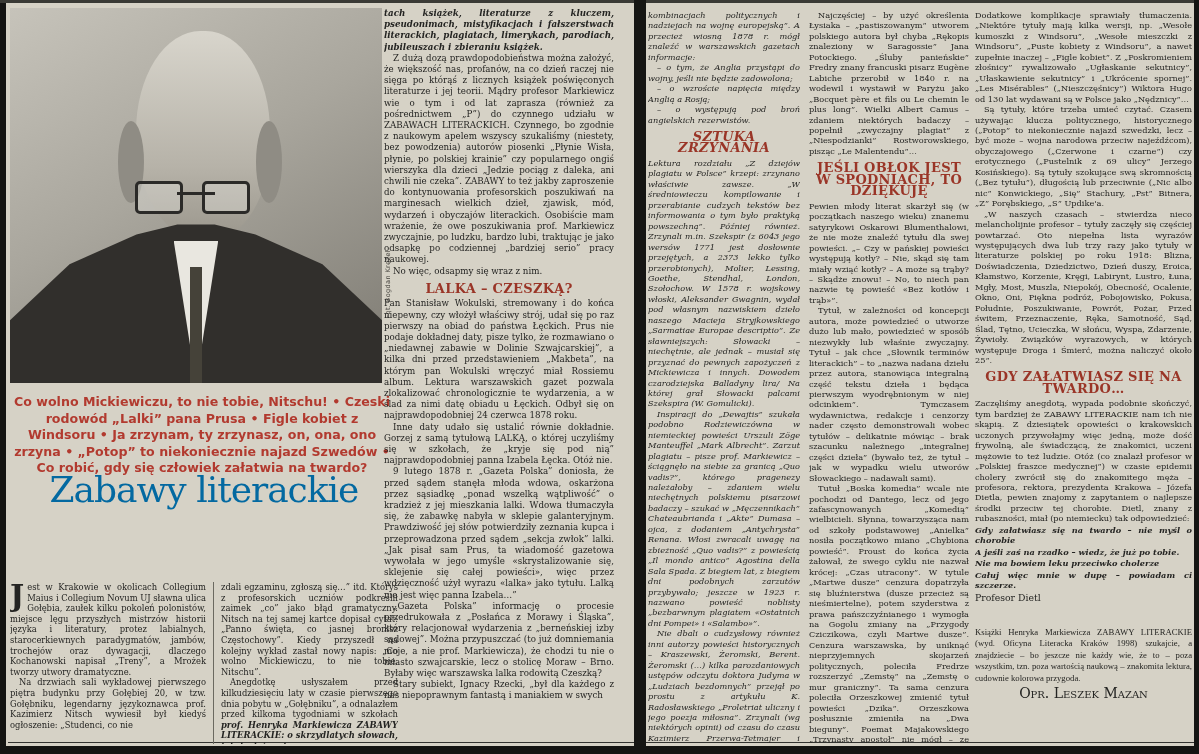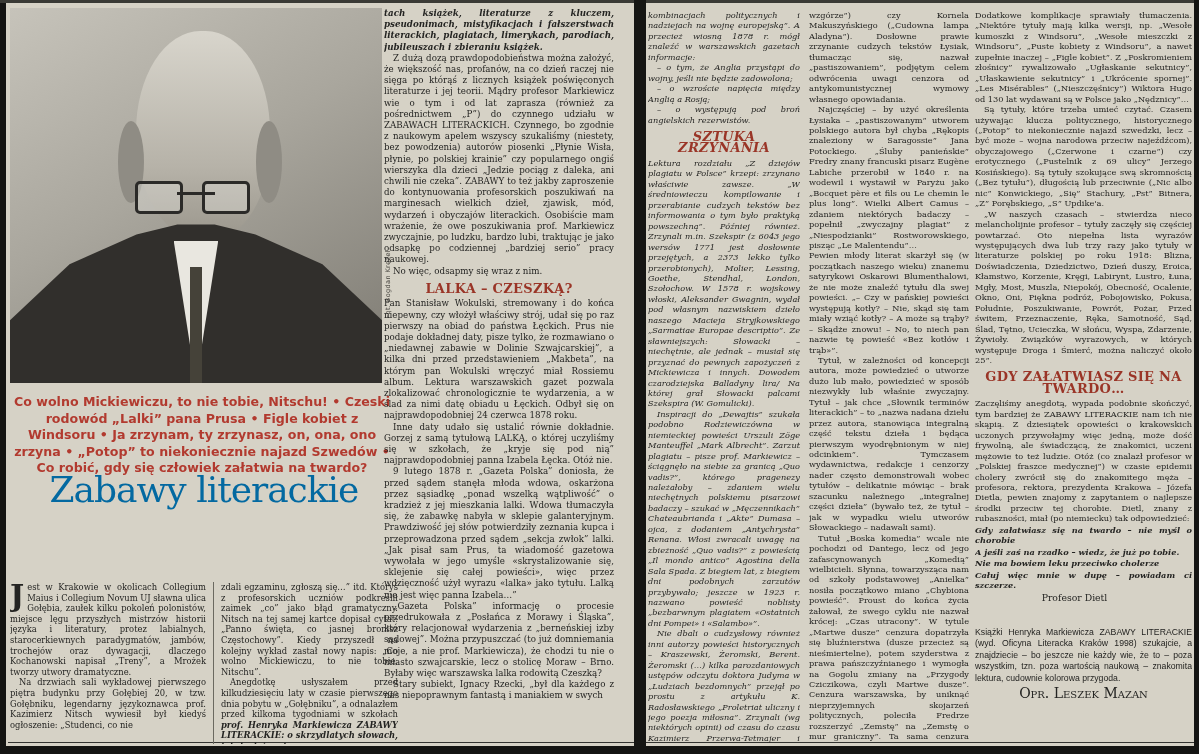--- a/index.html
+++ b/index.html
@@ -45,22 +45,22 @@
          font-size:8.4px;line-height:10.6px;text-align:justify;overflow:hidden;}
   .intro .c1{width:196px;} .intro .vr{width:1px;background:#6b6960;margin:0 7px;}
   .intro .c2{flex:1;}
   .dropcap{float:left;font-weight:bold;font-size:30px;line-height:25px;padding:1px 3px 0 0;}
   .b-i{font-weight:bold;font-style:italic;}
   .main-col{left:384px;top:8px;width:230px;height:737px;}
   .col-c{left:648px;top:10px;width:152px;height:733px;font-style:italic;}
   .col-d{left:809px;top:10px;width:160px;height:733px;}
   .col-e{left:975px;top:10px;width:217px;height:733px;}
   .verse{font-style:italic;text-indent:0;margin:1px 0 0;font-weight:bold;}
-  .verse-att{text-align:center;padding-right:18px;margin-top:2px;font-size:9.3px;text-indent:0;}
-  .note{font-family:Liberation Sans, sans-serif;font-size:8.7px;line-height:11.4px;
+  .verse-att{text-align:left;padding-right:18px;margin-top:2px;font-size:9.3px;text-indent:0;}
+  .note{font-family:Liberation Serif, serif;font-size:8.7px;line-height:11.4px;
         margin-top:24px;text-align:justify;text-indent:0;color:#1f1f1d;}
   .byline{font-variant:small-caps;text-align:center;font-size:14px;margin-top:4px;text-indent:0;}
   
   .edge-left{left:0;top:0;width:6px;height:754px;}
   .edge-right{left:1194px;top:0;width:5px;height:754px;}
   .edge-top{left:0;top:0;width:1199px;height:3px;background:#3a3a35;}
   .gutter{left:634px;top:0;width:12px;height:754px;background:#151513;}
   .rule-b1{left:8px;top:742px;width:626px;height:1px;background:#333330;}
   .rule-b2{left:646px;top:742px;width:548px;height:1px;background:#333330;}
   .edge-bottom{left:0;top:746px;width:1199px;height:8px;}
@@ -128,22 +128,22 @@
     <p class="p">– o wzroście napięcia między Anglią a Rosją;</p>
     <p class="p">– o występują pod broń angielskich rezerwistów.</p>
     <p class="sec-h">SZTUKA ZRZYNANIA</p>
     <p class="p ni">Lektura rozdziału „Z dziejów plagiatu w Polsce” krzepi: zrzynano właściwie zawsze. „W średniowieczu kompilowanie i przerabianie cudzych tekstów bez informowania o tym było praktyką powszechną”. Później również. Zrzynali m.in. Szekspir (z 6043 jego wersów 1771 jest dosłownie przejętych, a 2373 lekko tylko przerobionych), Molier, Lessing, Goethe, Stendhal, London, Szołochow. W 1578 r. wojskowy włoski, Aleksander Gwagnin, wydał pod własnym nazwiskiem dzieło naszego Macieja Stryjkowskiego „Sarmatiae Europae descriptio”. Ze sławniejszych: Słowacki – niechętnie, ale jednak – musiał się przyznać do pewnych zapożyczeń z Mickiewicza i innych. Dowodem czarodziejska Balladyny lira/ Na której grał Słowacki palcami Szekspira (W. Gomulicki).</p>
     <p class="p">Inspiracji do „Dewajtis” szukała podobno Rodziewiczówna w niemieckiej powieści Urszuli Zöge Manteuffel „Mark Albrecht”. Zarzut plagiatu – pisze prof. Markiewicz – ściągnęło na siebie za granicą „Quo vadis?”, którego pragenezy należałoby – zdaniem wielu niechętnych polskiemu pisarzowi badaczy – szukać w „Męczennikach” Chateaubrianda i „Akte” Dumasa – ojca, z dodaniem „Antychrysta” Renana. Włosi zwracali uwagę na zbieżność „Quo vadis?” z powieścią „Il mondo antico” Agostina della Sala Spada. Z biegiem lat, z biegiem dni podobnych zarzutów przybywało; jeszcze w 1923 r. nazwano powieść noblisty „bezbarwnym plagiatem «Ostatnich dni Pompei» i «Salambo»”.</p>
     <p class="p">Nie dbali o cudzysłowy również inni autorzy powieści historycznych – Kraszewski, Żeromski, Berent. Żeromski (…) kilka parozdaniowych ustępów odczytu doktora Judyma w „Ludziach bezdomnych” przejął po prostu z artykułu K. Radosławskiego „Proletriat uliczny i jego poezja miłosna”. Zrzynali (wg niektórych opinii) od czasu do czasu Kazimierz Przerwa-Tetmajer i (zdaniem Kornela Makuszyńskiego) Karol Iżykowski; w 1938 r. Zygmunt Ipohorski w wierszu „Pierwszy śnieg” podrobił słynne „Dwa wiatry” Tuwima. Sam Tuwim w „Przebłyskach genialności” pomieścił 40 żartobliwych powiedzonek z „The Devil's Dictionary” bez podania źródła.</p>
 
   </div>
 
   <div class="abs bodytxt small col-d">
-    <p class="p ni">wzgórze”) czy Kornela Makuszyńskiego („Cudowna lampa Aladyna”). Dosłowne prawie zrzynanie cudzych tekstów Łysiak, tłumacząc się, nazwał „pastiszowaniem”, podjętym celem odwrócenia uwagi cenzora od antykomunistycznej wymowy własnego opowiadania.</p>
     <p class="p">Najczęściej – by użyć określenia Łysiaka – „pastiszowanym” utworem polskiego autora był chyba „Rękopis znaleziony w Saragossie” Jana Potockiego. „Śluby panieńskie” Fredry znany francuski pisarz Eugène Labiche przerobił w 1840 r. na wodewil i wystawił w Paryżu jako „Bocquet père et fils ou Le chemin le plus long”. Wielki Albert Camus – zdaniem niektórych badaczy – popełnił „zwyczajny plagiat” z „Niespodzianki” Rostworowskiego, pisząc „Le Malentendu”…</p>
+    <p class="sec-h">JEŚLI OBŁOK JEST W SPODNIACH, TO DZIĘKUJĘ</p>
     <p class="p ni">Pewien młody literat skarżył się (w początkach naszego wieku) znanemu satyrykowi Oskarowi Blumenthalowi, że nie może znaleźć tytułu dla swej powieści. „– Czy w pańskiej powieści występują kotły? – Nie, skąd się tam miały wziąć kotły? – A może są trąby? – Skądże znowu! – No, to niech pan nazwie tę powieść «Bez kotłów i trąb»”.</p>
     <p class="p">Tytuł, w zależności od koncepcji autora, może powiedzieć o utworze dużo lub mało, powiedzieć w sposób niezwykły lub właśnie zwyczajny. Tytuł – jak chce „Słownik terminów literackich” – to „nazwa nadana dziełu przez autora, stanowiąca integralną część tekstu dzieła i będąca pierwszym wyodrębnionym w niej odcinkiem”. Tymczasem wydawnictwa, redakcje i cenzorzy nader często demonstrowali wobec tytułów – delikatnie mówiąc – brak szacunku należnego „integralnej części dzieła” (bywało też, że tytuł – jak w wypadku wielu utworów Słowackiego – nadawali sami).</p>
     <p class="p">Tutuł „Boska komedia” wcale nie pochodzi od Dantego, lecz od jego zafascynowanych „Komedią” wielbicieli. Słynna, towarzysząca nam od szkoły podstawowej „Anielka” nosiła początkowo miano „Chybiona powieść”. Proust do końca życia żałował, że swego cyklu nie nazwał krócej: „Czas utracony”. W tytule „Martwe dusze” cenzura dopatrzyła się bluźnierstwa (dusze przecież są nieśmiertelne), potem szyderstwa z prawa pańszczyźnianego i wymogła na Gogolu zmiany na „Przygody Cziczikowa, czyli Martwe dusze”. Cenzura warszawska, by uniknąć nieprzyjemnych skojarzeń politycznych, poleciła Fredrze rozszerzyć „Zemstę” na „Zemstę o mur graniczny”. Ta sama cenzura poleciła Orzeszkowej zmienić tytuł powieści „Dzika”. Orzeszkowa posłusznie zmieniła na „Dwa bieguny”. Poemat Majakowskiego „Trzynasty apostoł” nie mógł – ze względu na szacunek dla religii – ukazać się pod tym tytułem. Poeta zdecydował się więc na „Obłok w spodniach”. Jak sam pisze: „książki nie kupowano, bo głównymi odbiorcami wierszy były panienki i panie, a one nie mogły kupować ze względu na tytuł. Gdy pytały o «Obłok», odpowiadano pytaniem: – W spodniach? – A wtedy klientki, zawstydzone, uciekały”.</p>
   </div>
 
   <div class="abs bodytxt small col-e">
     <p class="p ni">Dodatkowe komplikacje sprawiały tłumaczenia. „Niektóre tytuły mają kilka wersji, np. „Wesołe kumoszki z Windsoru”, „Wesołe mieszczki z Windsoru”, „Puste kobiety z Windsoru”, a nawet zupełnie inaczej – „Figle kobiet”. Z „Poskromieniem złośnicy” rywalizowało „Ugłaskanie sekutnicy”, „Ułaskawienie sekutnicy” i „Ukrócenie spornej”. „Les Misérables” („Nieszczęśnicy”) Wiktora Hugo od 130 lat wydawani są w Polsce jako „Nędznicy”…</p>
     <p class="p">Są tytuły, które trzeba umieć czytać. Czasem używając klucza politycznego, historycznego („Potop” to niekoniecznie najazd szwedzki, lecz – być może – wojna narodowa przeciw najeźdźcom), obyczajowego („Czerwone i czarne”) czy erotycznego („Pustelnik z 69 ulicy” Jerzego Kosińskiego). Są tytuły szokujące swą skromnością („Bez tytułu”), długością lub przeciwnie („Nic albo nic” Konwickiego, „Się” Stachury, „Pst” Bitnera, „Z” Porębskiego, „S” Updike'a.</p>
     <p class="p">„W naszych czasach – stwierdza nieco melancholijnie profesor – tytuły zaczęły się częściej powtarzać. Oto niepełna lista wyrazów występujących dwa lub trzy razy jako tytuły w literaturze polskiej po roku 1918: Blizna, Doświadczenia, Dziedzictwo, Dzień duszy, Eroica, Kłamstwo, Korzenie, Kręgi, Labirynt, Lustro, Łuna, Mgły, Most, Muszla, Niepokój, Obecność, Ocalenie, Okno, Oni, Piękna podróż, Pobojowisko, Pokusa, Południe, Poszukiwanie, Powrót, Pożar, Przed świtem, Przeznaczenie, Ręka, Samotność, Sąd, Ślad, Tętno, Ucieczka, W słońcu, Wyspa, Zdarzenie, Żywioły. Związków wyrazowych, w których występuje Droga i Śmierć, można naliczyć około 25”.</p>
     <p class="sec-h">GDY ZAŁATWIASZ SIĘ NA TWARDO…</p>

